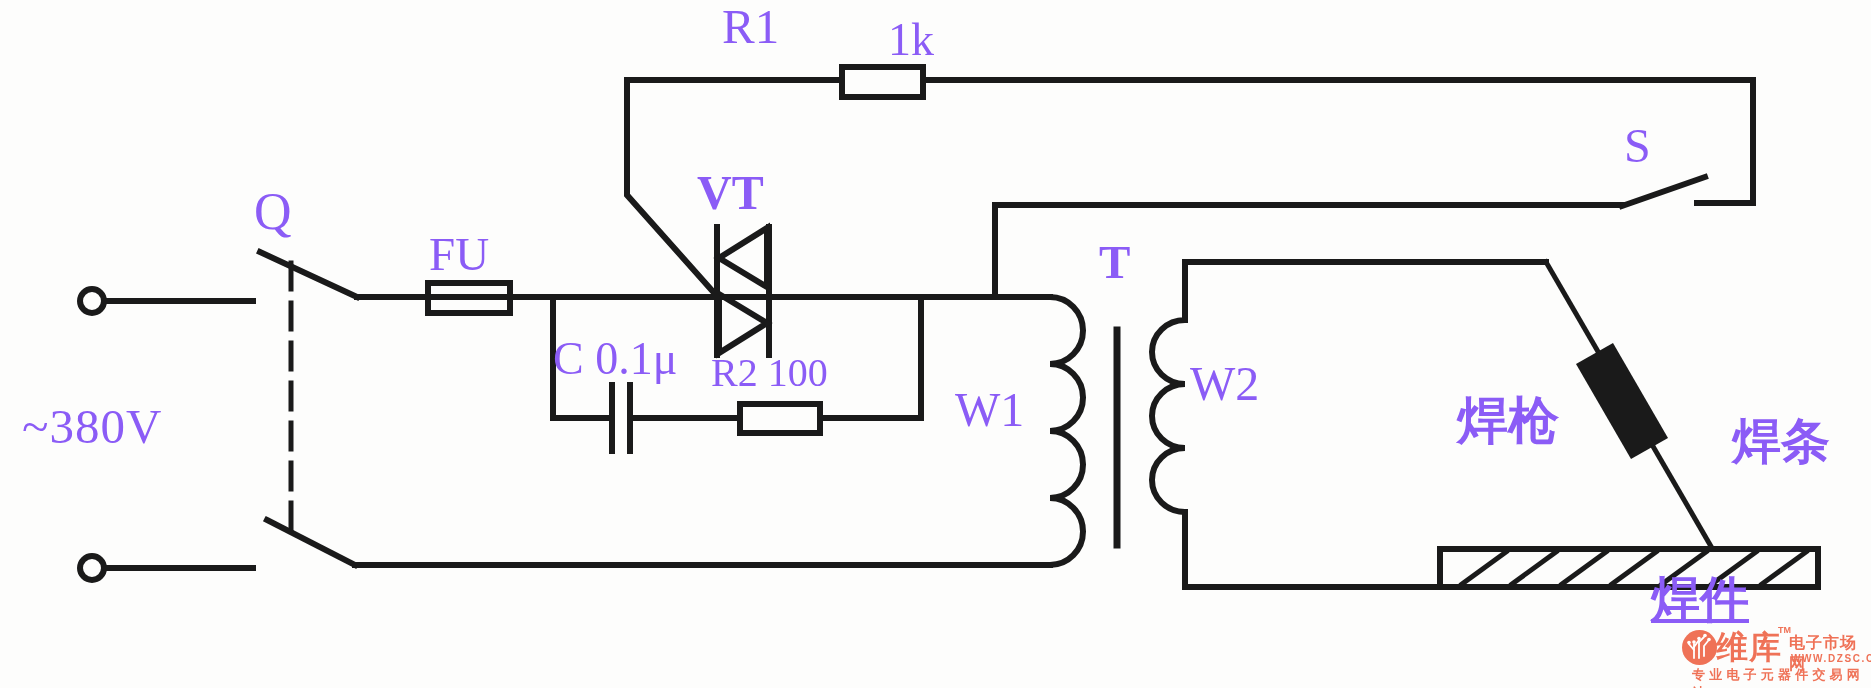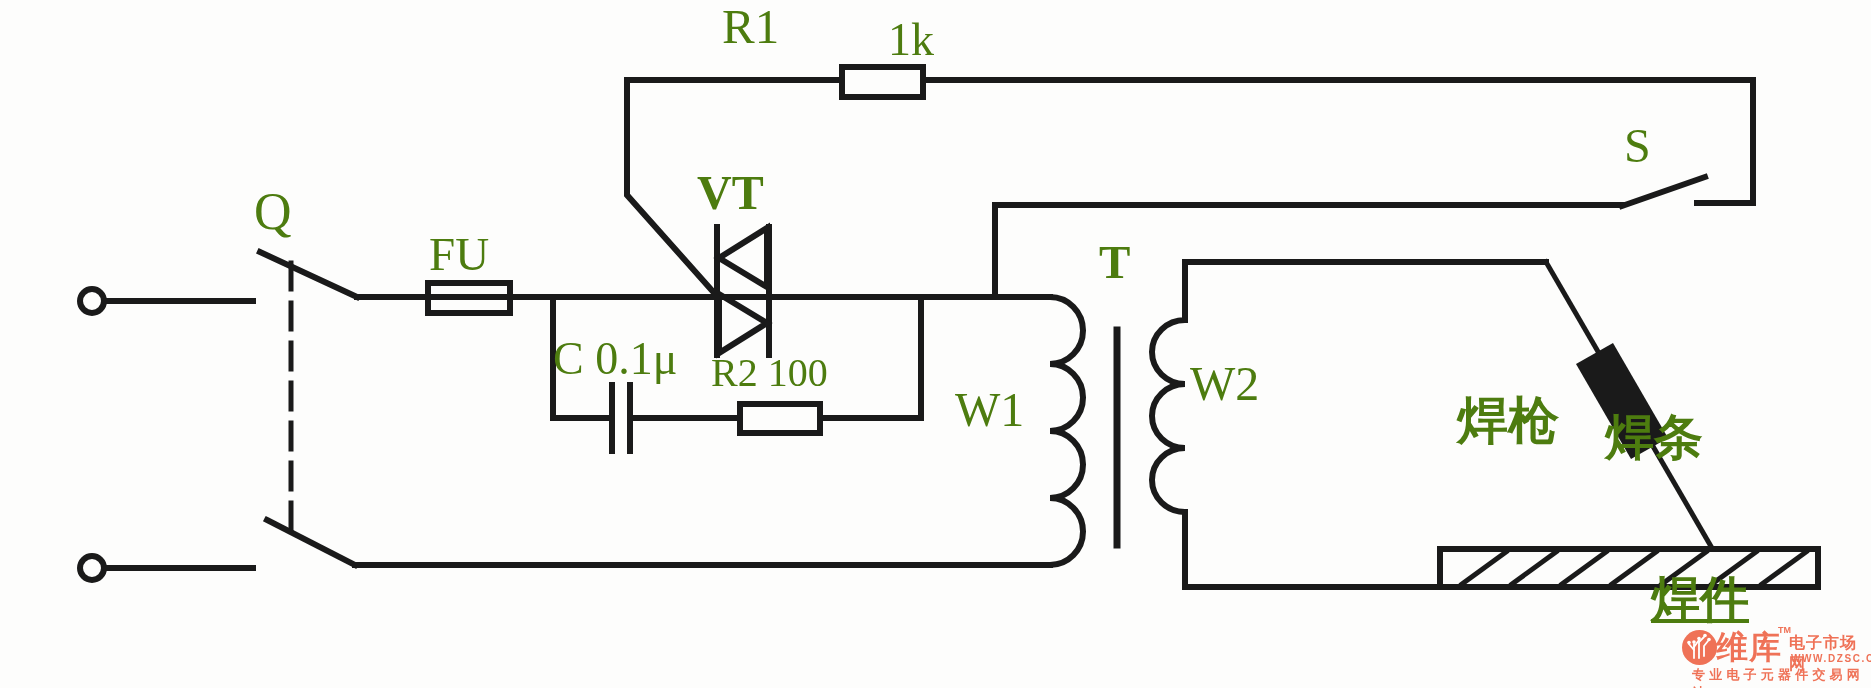--- a/index.html
+++ b/index.html
@@ -1,36 +1,36 @@
 <!DOCTYPE html>
 <html><head>
 <meta charset="utf-8">
 <style>
   html,body{margin:0;padding:0;background:#ffffff;}
   .stage{
     position:relative;width:1871px;height:688px;background:#fdfdfc;overflow:hidden;
     font-family:"Liberation Serif","DejaVu Serif",serif;color:#1a1a1a;
   }
   .stage svg{position:absolute;left:0;top:0;}
-  .lbl{position:absolute;white-space:nowrap;line-height:1;color:#4d7c0f;}
+  .lbl{position:absolute;white-space:nowrap;line-height:1;color:#8b5cf6;}
   .q    {left:254px;top:186px;font-size:52px;}
   .fu   {left:429px;top:231px;font-size:47px;}
   .v380 {left:22px; top:402px;font-size:49px;letter-spacing:1px;}
   .r1   {left:722px;top:2px;  font-size:49px;}
   .r1v  {left:888px;top:17px; font-size:46px;}
   .vt   {left:697px;top:169px;font-size:48px;font-weight:bold;}
   .c    {left:553px;top:336px;font-size:46px;}
   .r2   {left:711px;top:353px;font-size:40px;}
   .w1   {left:955px;top:386px;font-size:48px;}
   .t    {left:1099px;top:239px;font-size:47px;font-weight:bold;}
   .w2   {left:1190px;top:360px;font-size:48px;}
   .s    {left:1624px;top:122px;font-size:48px;}
   .cjk  {font-family:"Liberation Serif","DejaVu Serif",serif;font-weight:bold;}
   .gun  {left:1457px;top:396px;font-size:51px;}
-  .rod  {left:1605px;top:417px;font-size:49px;font-family:Liberation Mono, monospace;}
+  .rod  {left:1732px;top:417px;font-size:49px;}
   .piece{left:1651px;top:575px;font-size:49px;text-decoration:underline;}
   
   .wm{position:absolute;color:#ef7257;}
   .wm-logo{left:1682px;top:630px;width:35px;height:35px;}
   .wm-brand{left:1716px;top:626px;font-size:32px;font-weight:bold;letter-spacing:1px;}
   .wm-tm{left:1778px;top:625px;font-size:9px;font-weight:bold;}
   .wm-suffix{left:1789px;top:633px;font-size:16px;font-weight:bold;letter-spacing:1px;}
   .wm-url{left:1791px;top:653px;font-size:10px;font-weight:bold;letter-spacing:1.6px;}
   .wm-tagline{left:1692px;top:666px;font-size:13px;font-weight:bold;letter-spacing:4.2px;}
   .wm,.wm *{font-family:"Liberation Sans","DejaVu Sans",sans-serif;}
@@ -91,20 +91,21 @@
         <path d="M1512 584 L1556 552"></path>
         <path d="M1562 584 L1606 552"></path>
         <path d="M1612 584 L1656 552"></path>
         <path d="M1662 584 L1706 552"></path>
         <path d="M1712 584 L1756 552"></path>
         <path d="M1762 584 L1806 552"></path>
       </g>
     </g>
   </svg>
 
+  <div class="lbl v380">~380V</div>
   <div class="lbl q">Q</div>
   <div class="lbl fu">FU</div>
   <div class="lbl r1">R1</div>
   <div class="lbl r1v">1k</div>
   <div class="lbl vt">VT</div>
   <div class="lbl c">C 0.1μ</div>
   <div class="lbl r2">R2 100</div>
   <div class="lbl w1">W1</div>
   <div class="lbl t">T</div>
   <div class="lbl w2">W2</div>

